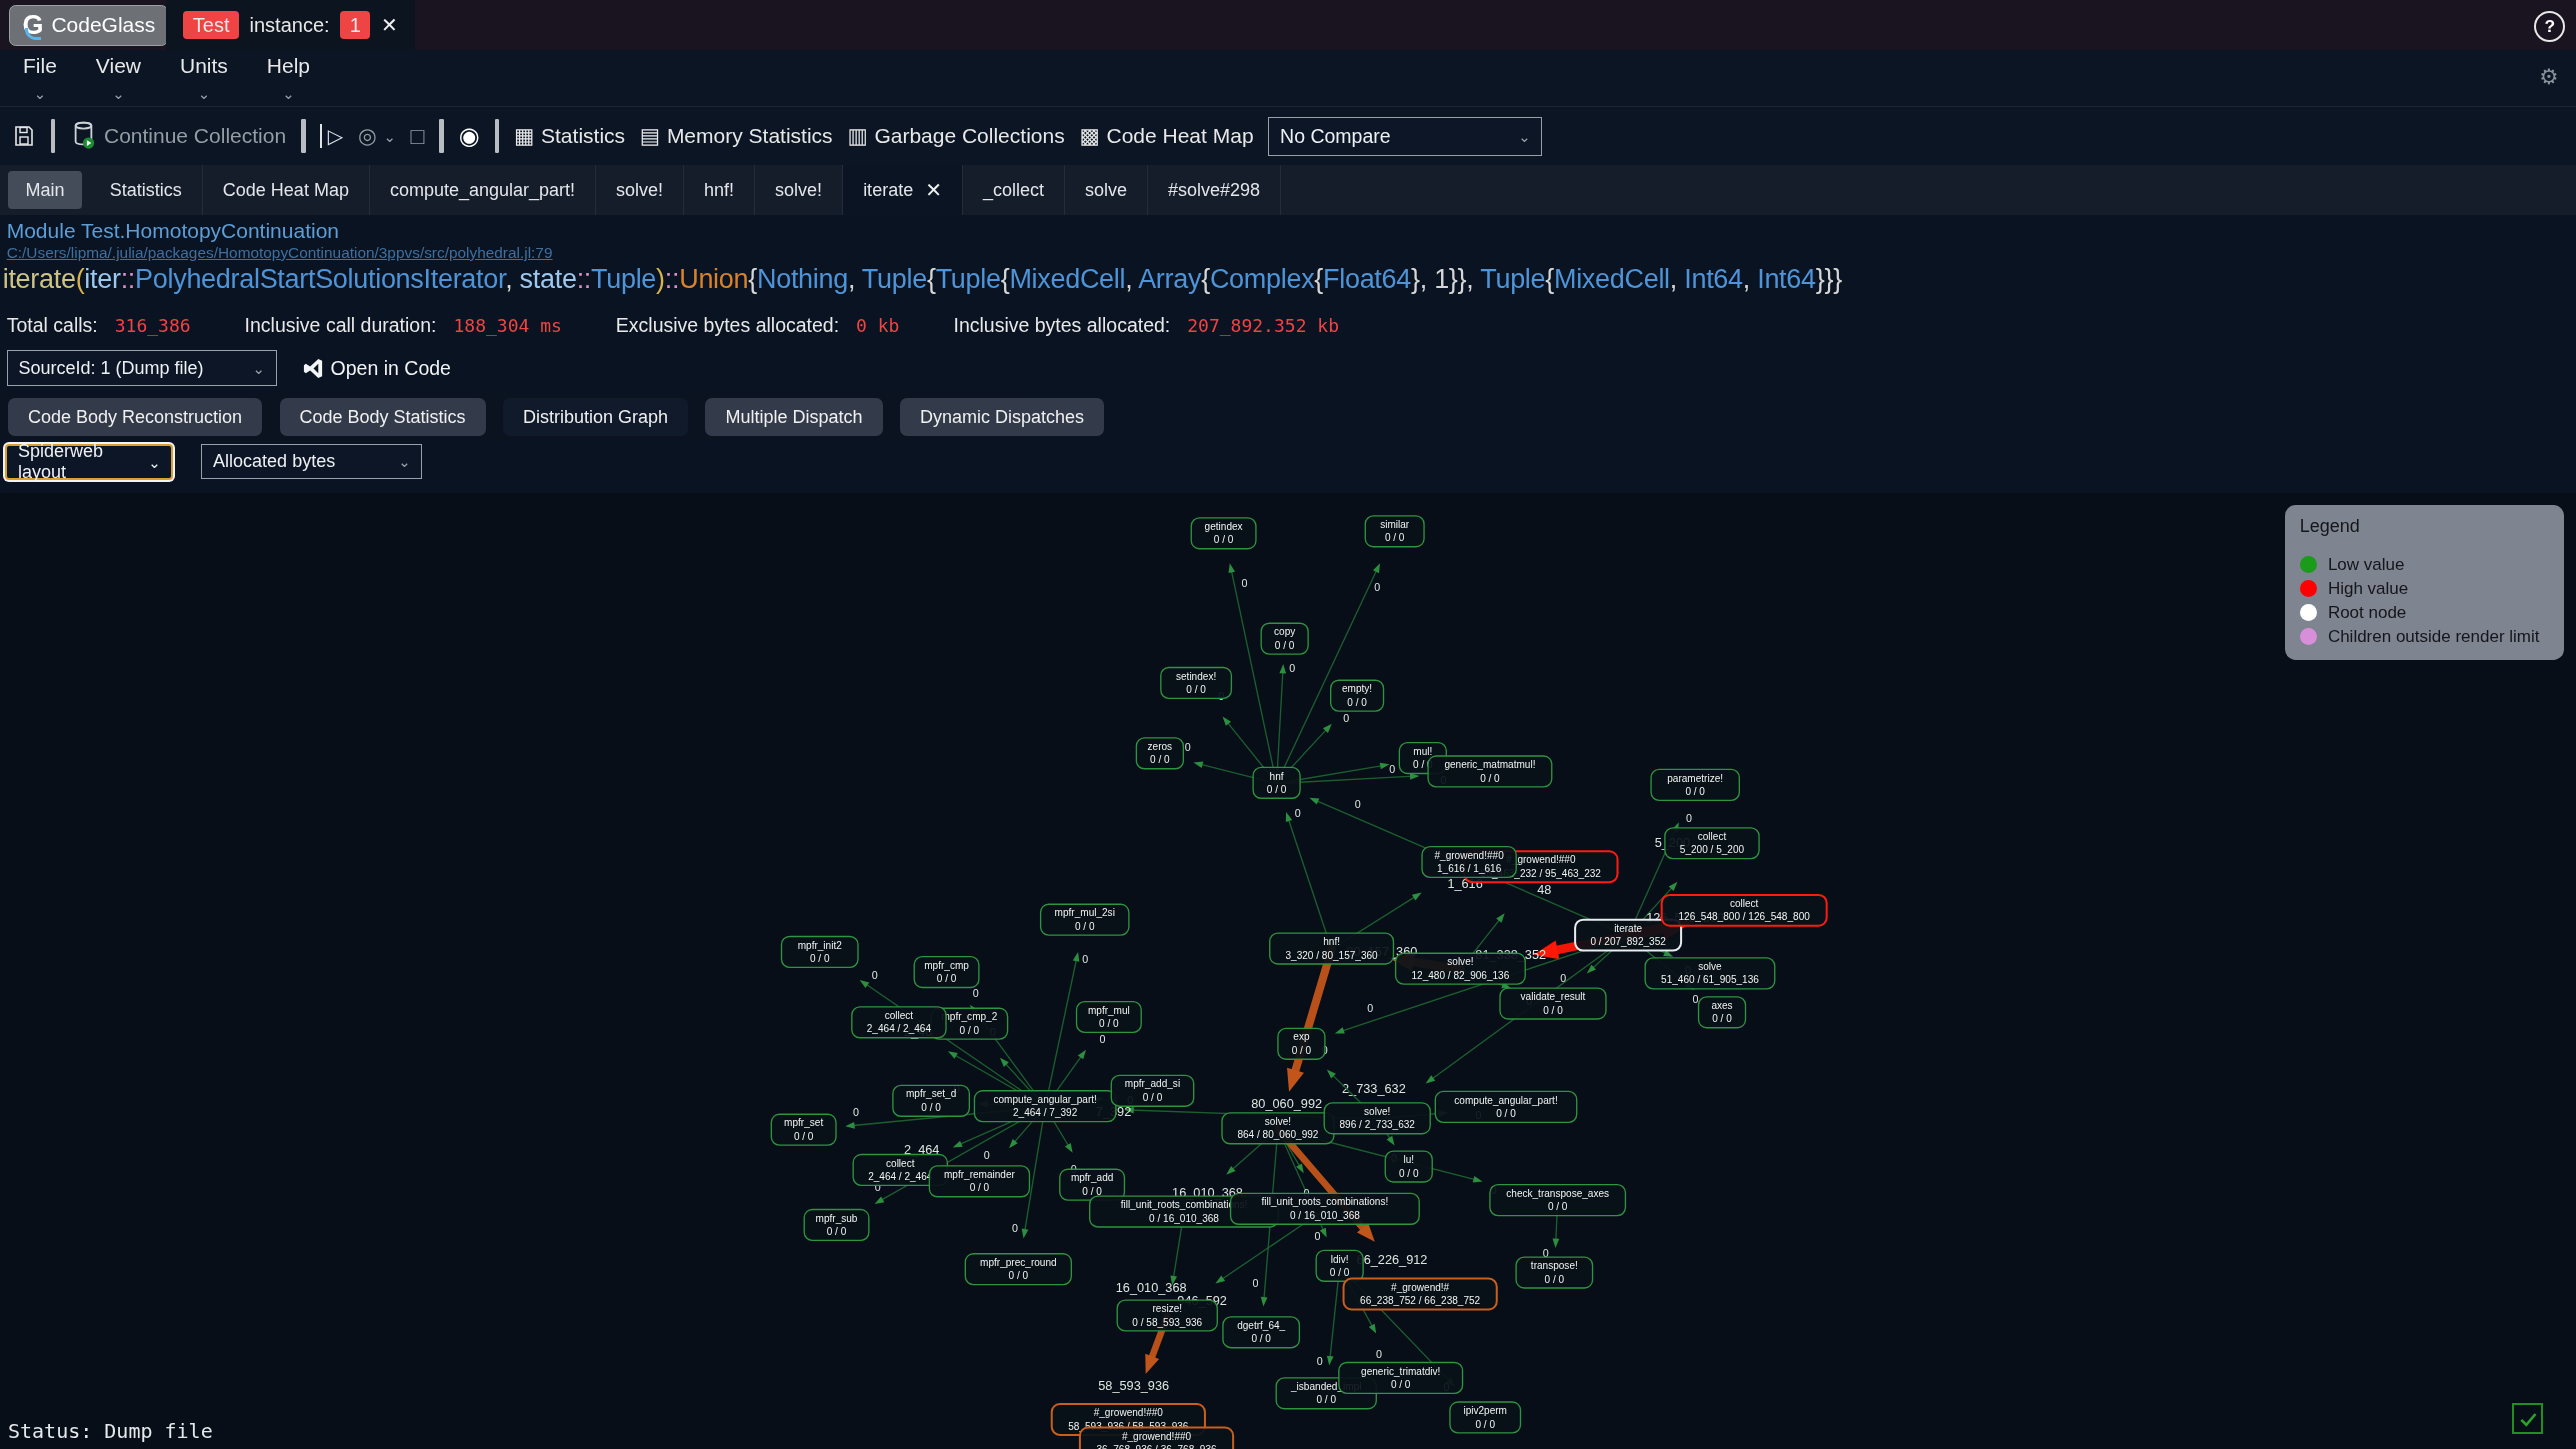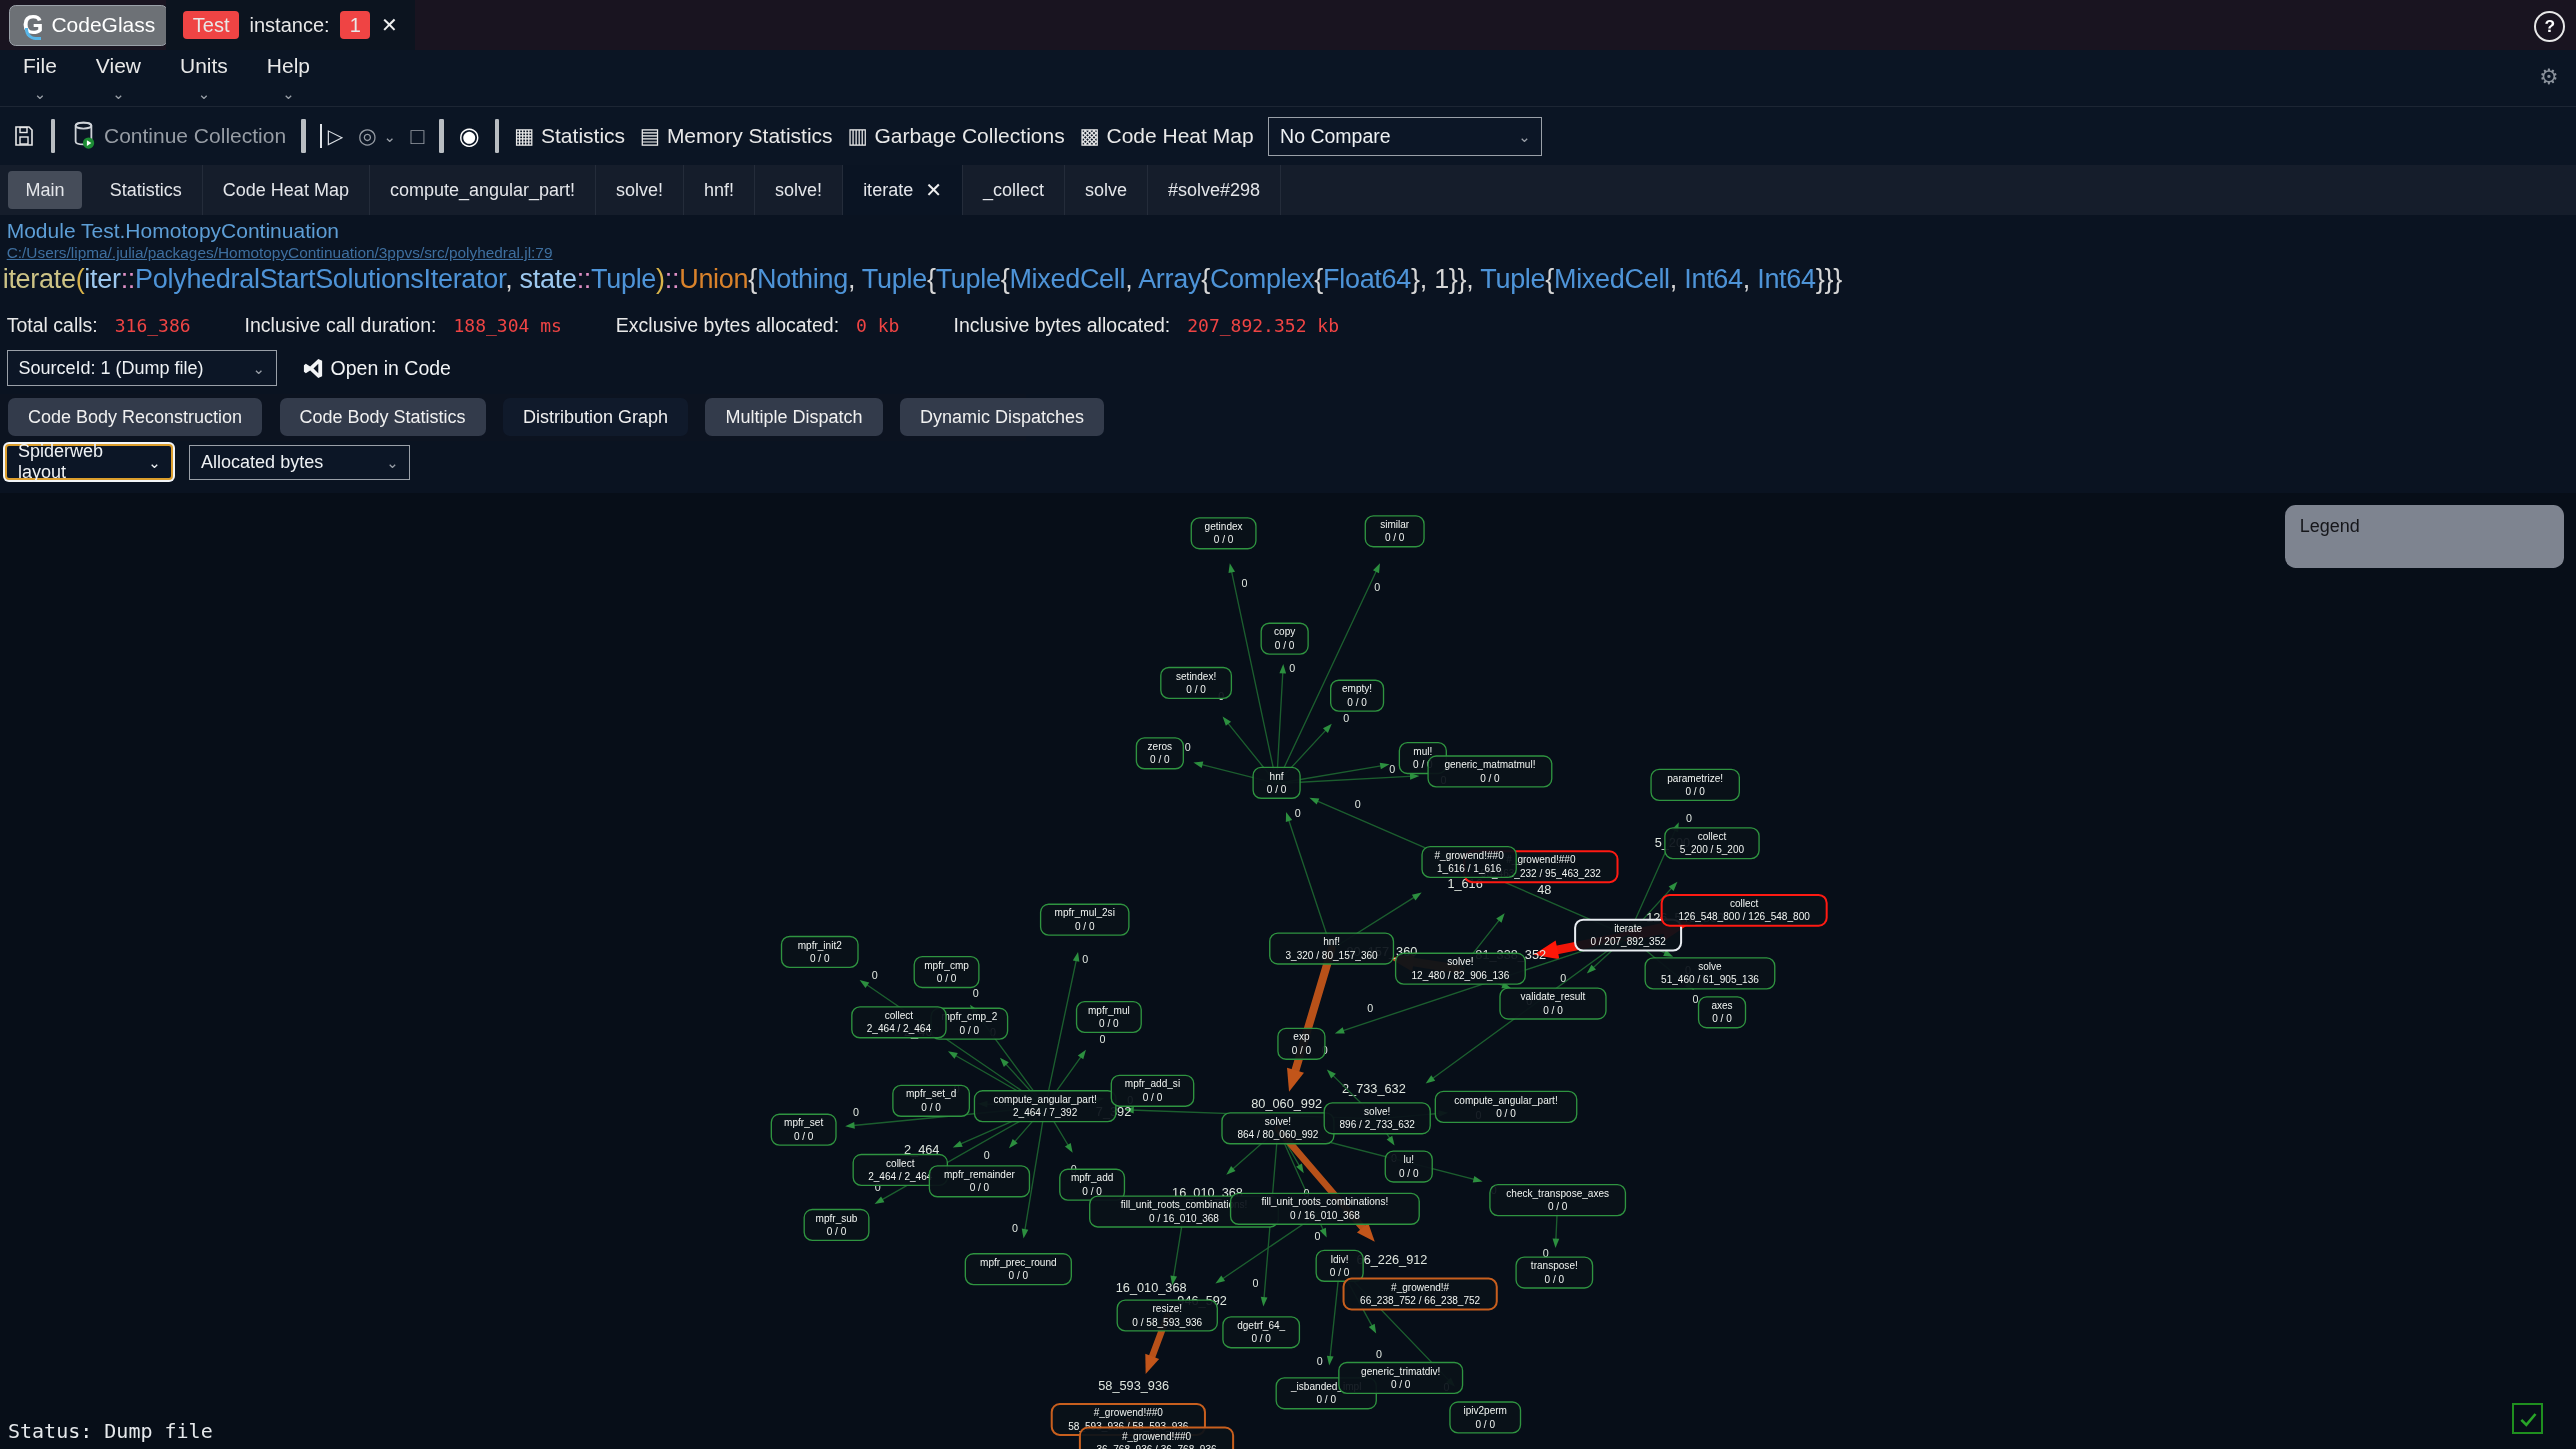--- a/index.html
+++ b/index.html
@@ -53,21 +53,21 @@
   .stat{display:flex;gap:17px;align-items:baseline;}
   .stat .val{font-family:"DejaVu Sans Mono",monospace;font-size:18px;color:#ef4444;}
   #sourcerow{left:6.7px;top:350px;display:flex;align-items:center;gap:25.5px;z-index:6;}
   #sourceSel{width:270px;height:36px;font-size:18px;}
   .opencode{display:flex;align-items:center;gap:5.4px;font-size:19.5px;color:#f2f4f6;}
   #viewstrip{left:0;top:394px;width:1026px;height:47px;background:#0c1320;z-index:5;}
   #viewsrow{left:8px;top:398px;display:flex;gap:17.4px;z-index:6;}
   .viewbtn{height:38px;display:flex;align-items:center;padding:0 20px;background:#333b4b;border-radius:7px;
            font-size:18px;color:#f0f0f0;white-space:nowrap;}
   .viewbtn.active{background:#101a2b;}
-  #controlsrow{left:5.4px;top:444px;display:flex;gap:16px;z-index:6;align-items:center;}
+  #controlsrow{left:5.4px;top:444px;display:flex;gap:28px;z-index:6;align-items:flex-start;}
   #layoutSel{width:168px;height:36px;font-size:18px;border:2.7px solid #dc9e2c;box-shadow:0 0 0 2px #f2f5f8;border-radius:4px;}
   #metricSel{width:221px;height:35px;font-size:18px;}
   
   #graphsvg{top:0;left:0;z-index:1;}
   svg text{font-family:"Liberation Sans",sans-serif;}
   
   #legend{left:2285px;top:505px;width:279px;background:#7e8490;border-radius:10.7px;color:#15161a;
           padding:10.7px 14.8px 13.4px 14.8px;box-sizing:border-box;z-index:7;}
   #legend .ltitle{font-weight:normal;font-size:18px;margin-bottom:18px;}
   .litem{display:flex;align-items:center;gap:10.7px;font-size:17px;margin-top:4px;}
@@ -674,20 +674,38 @@
       <span class="chev" style="color:#eef1f4">⌄</span>
     </span>
     <span class="sel" id="metricSel">
       <span>Allocated bytes</span>
       <span class="chev">⌄</span>
     </span>
   </div>
 
   <div id="legend" class="abs">
     <div class="ltitle">Legend</div>
+    <div id="legenditems">
+        <div class="litem">
+          <span class="ldot" style="background:#1a9b1a"></span>
+          <span>Low value</span>
+        </div>
+        <div class="litem">
+          <span class="ldot" style="background:#ff0000"></span>
+          <span>High value</span>
+        </div>
+        <div class="litem">
+          <span class="ldot" style="background:#ffffff"></span>
+          <span>Root node</span>
+        </div>
+        <div class="litem">
+          <span class="ldot" style="background:#d98ed9"></span>
+          <span>Children outside render limit</span>
+        </div>
+      </div>
   </div>
 
   <div id="statusbar" class="abs">Status: Dump file</div>
   <div id="okbox" class="abs">
     <svg width="20" height="20" viewBox="0 0 24 24">
         <path d="M4 13l6 6L21 6" fill="none" stroke="#28a428" stroke-width="3.2"></path>
       </svg>
   </div>
 
 </div>

